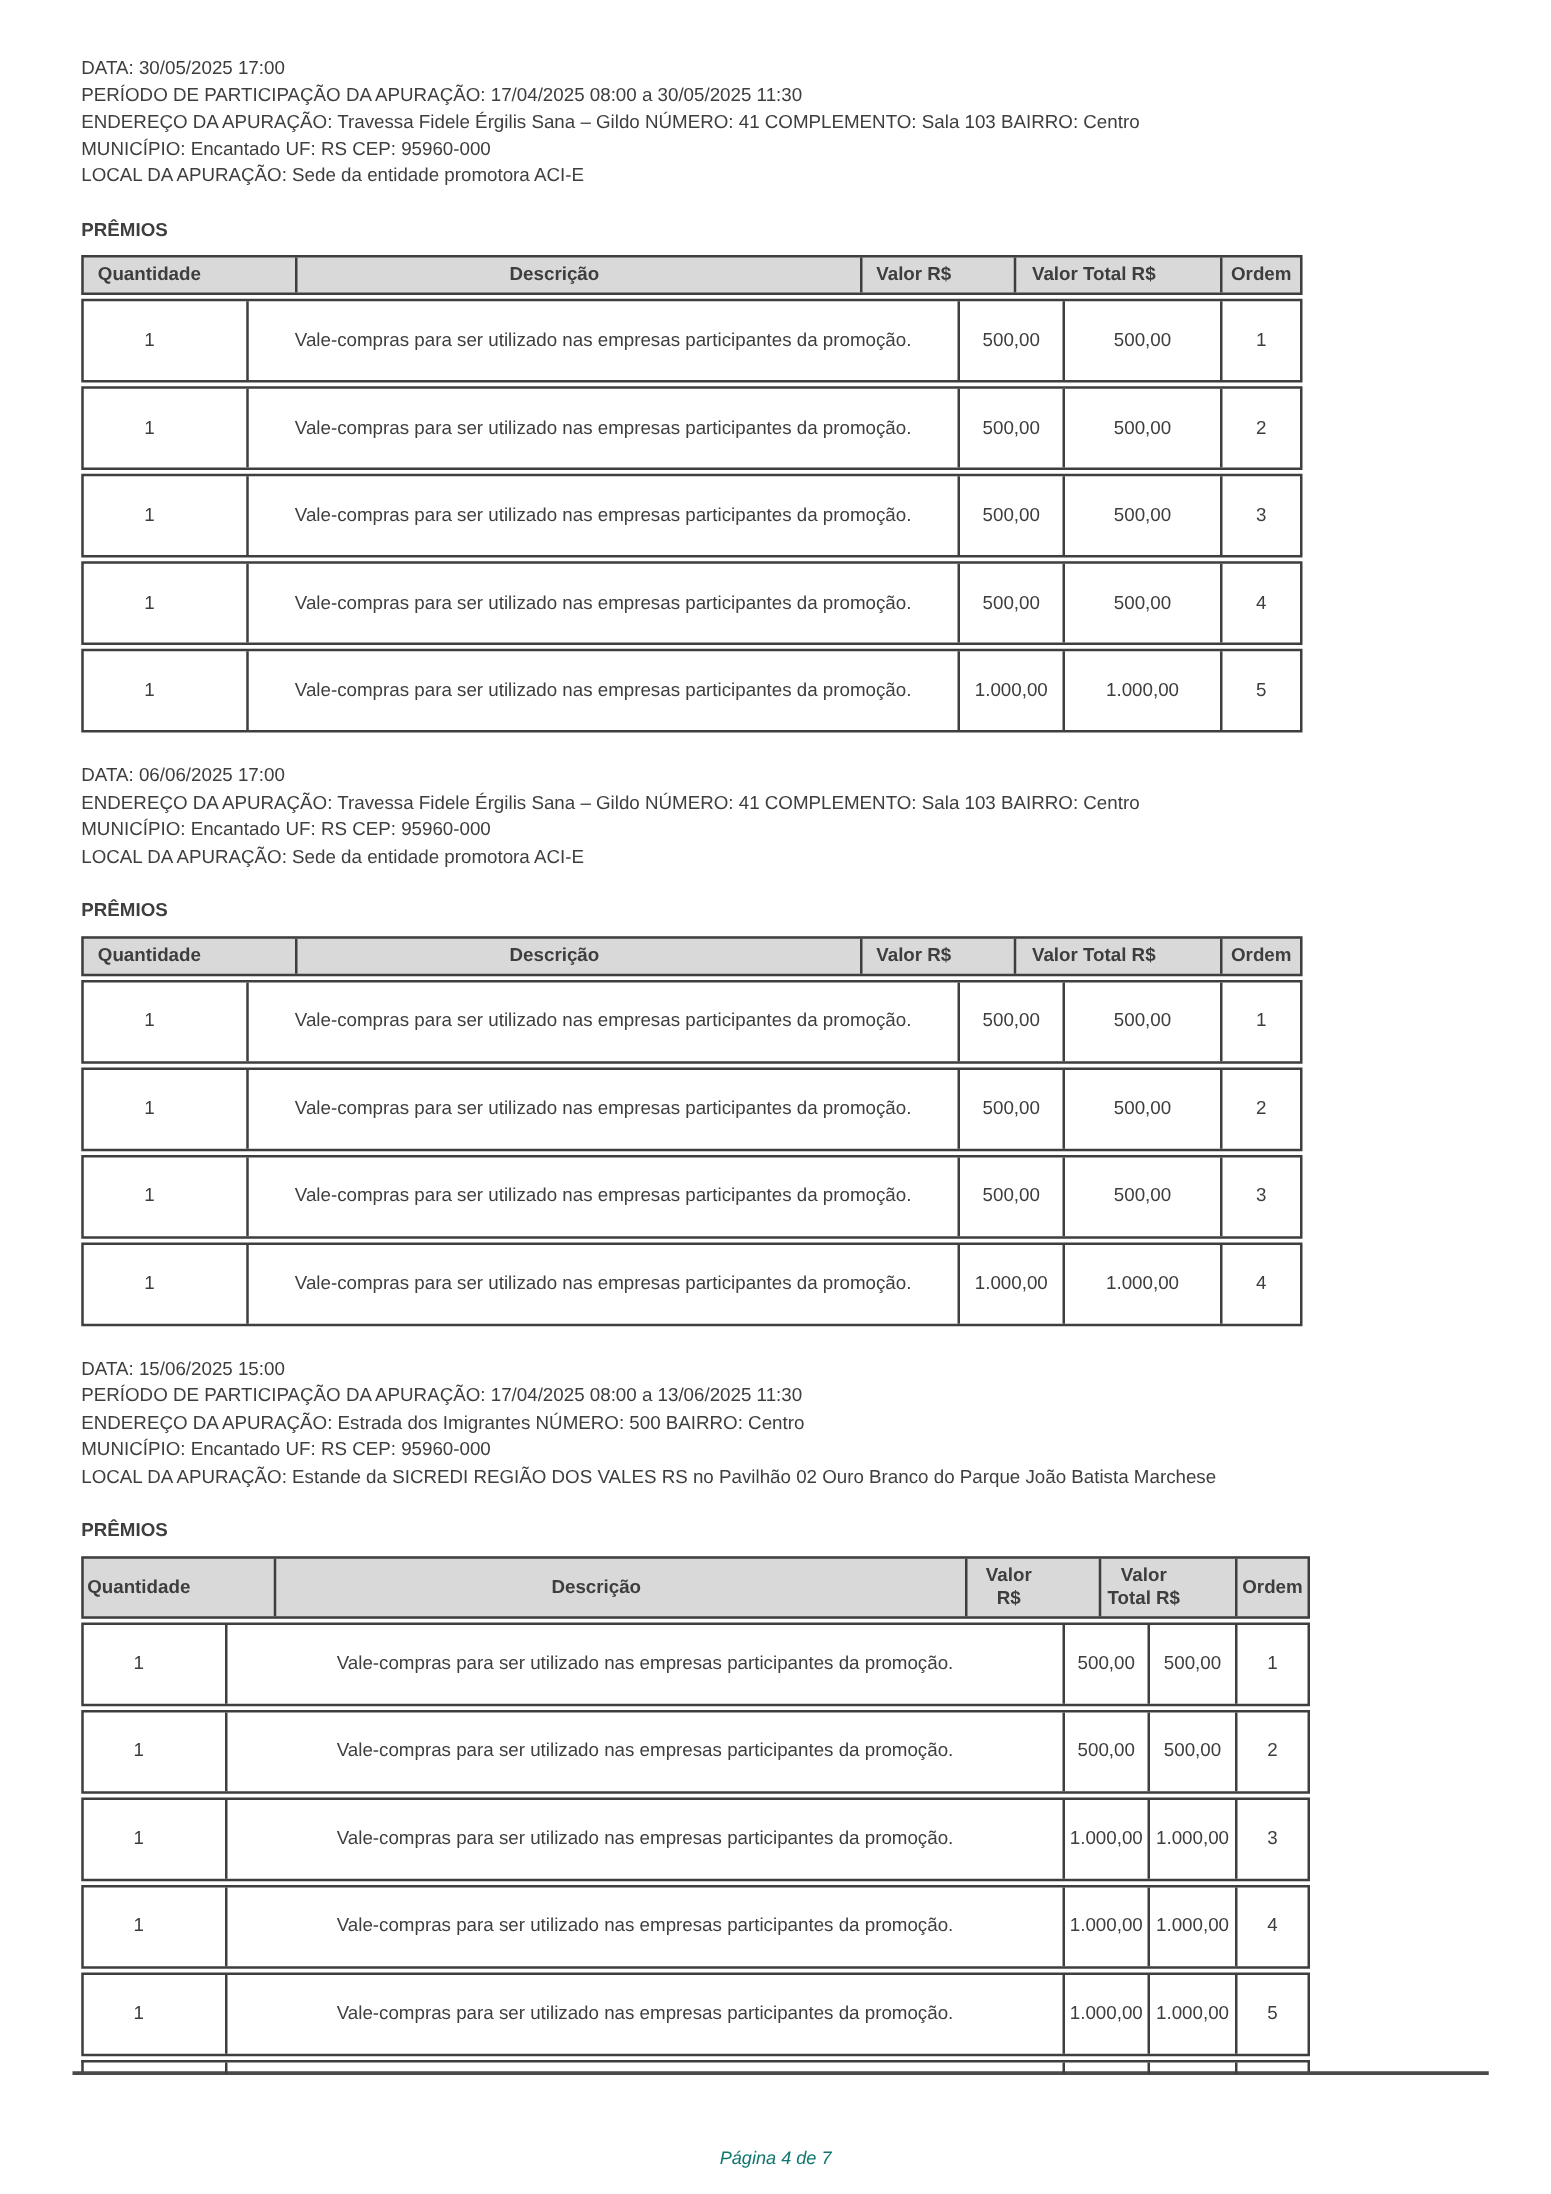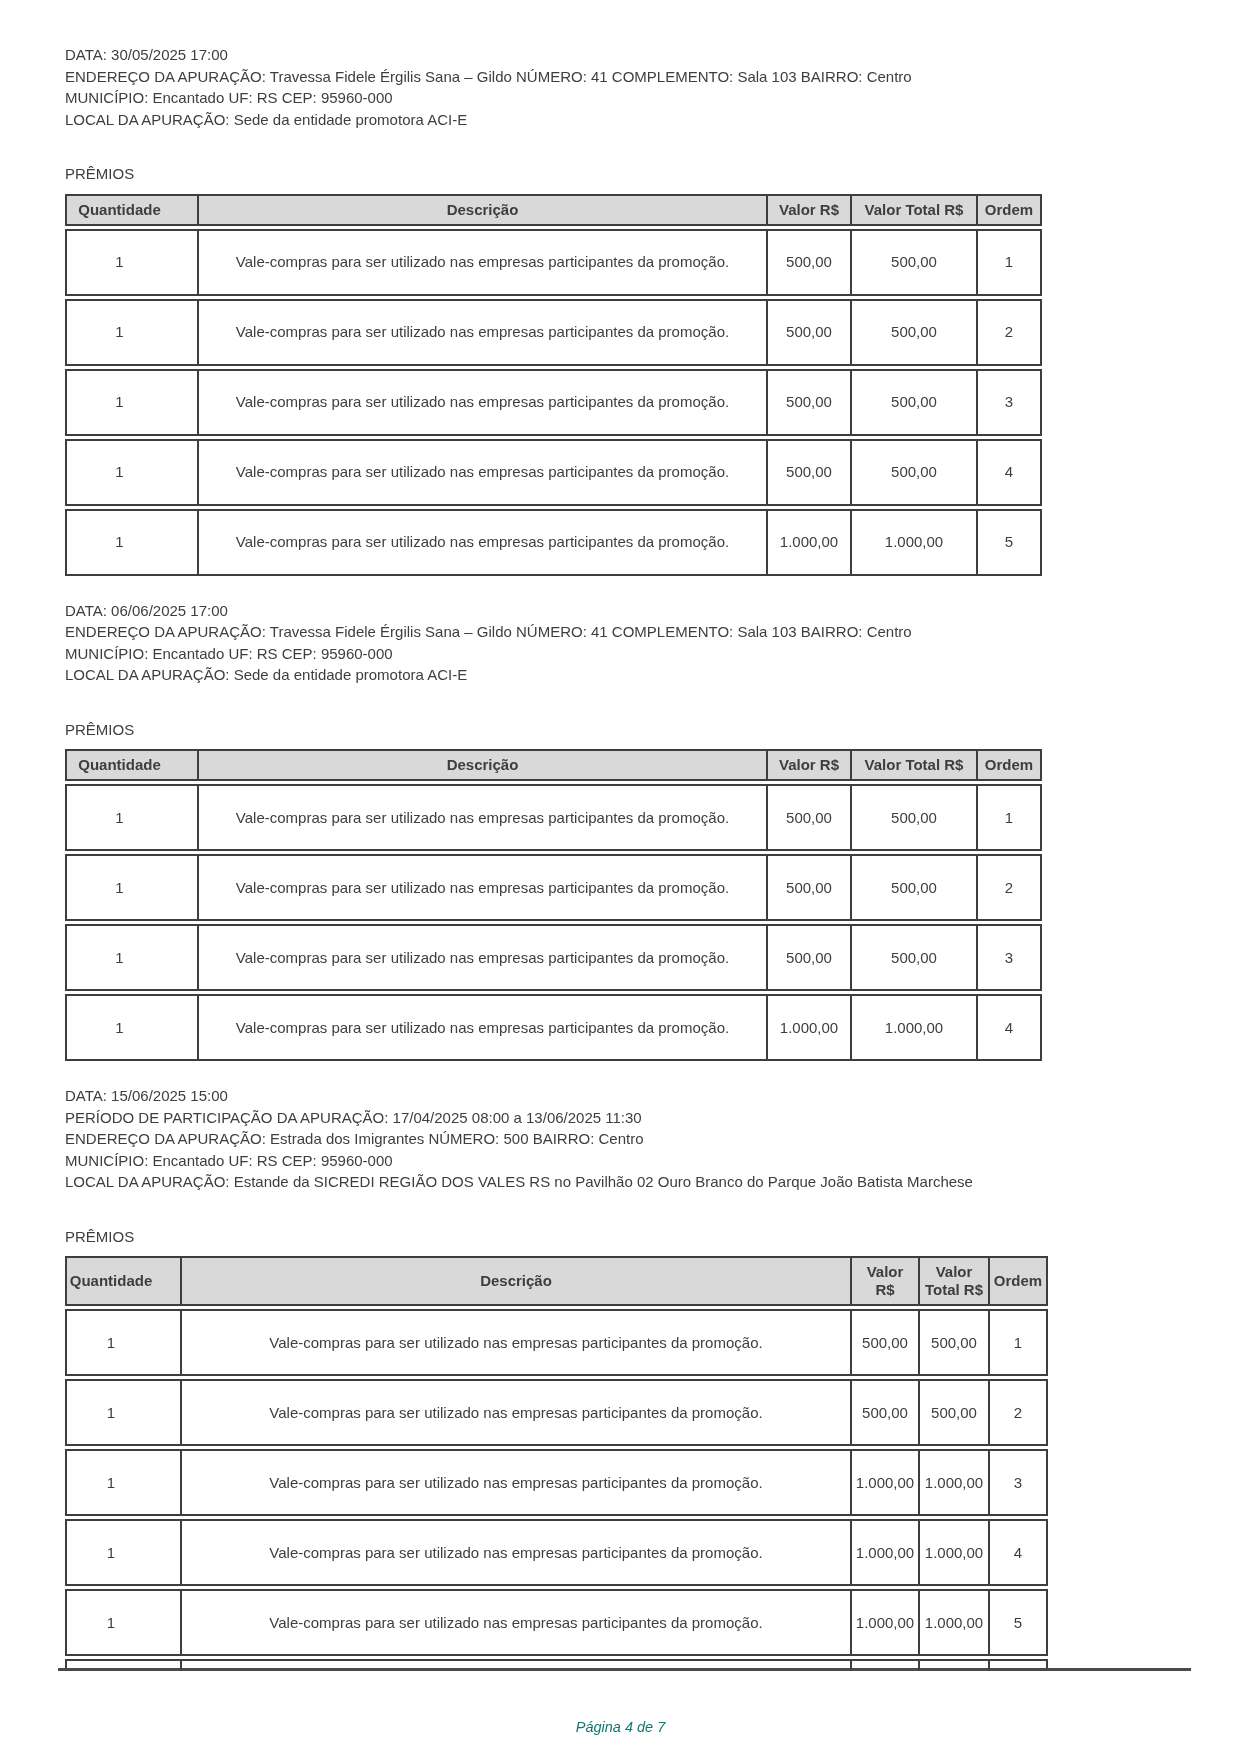--- a/index.html
+++ b/index.html
@@ -12,36 +12,37 @@
     font-family: "Liberation Sans", sans-serif;
     font-size: 15px;
     line-height: 21.5px;
     color: #3e3e3e;
     overflow: hidden;
   }
   .content { position: absolute; top: 44px; left: 65px; right: 0; }
   .section-block { margin-top: 24px; }
   .section-block:first-child { margin-top: 0; }
   .info-line { white-space: nowrap; }
-  .premios-label { margin-top: 33px; margin-bottom: 0; }
+  .premios-label { margin-top: 22px; margin-bottom: 0; font-weight: bold; }
 
   .ptable { margin-top: 9px; }
   .tbl-a { width: 977px; }
   .tbl-b { width: 983px; }
 
   .tr {
     display: flex;
     border: 2px solid #3e3e3e;
     background: #ffffff;
     align-items: stretch;
   }
   .head-row {
     height: 32px;
     background: #d9d9d9;
     font-weight: bold;
+    gap: 39px;
   }
   .tbl-b .head-row { height: 50px; }
   .body-row { height: 67px; margin-top: 3px; }
   .partial { height: 11px; border-bottom: none; }
 
   .td {
     border-left: 2px solid #3e3e3e;
     display: flex;
     align-items: center;
     justify-content: center;
@@ -81,20 +82,21 @@
 </style>
 </head>
 <body>
 
 <div class="page">
   <div class="content">
 
     <div class="section-block">
       <div class="section-info">
         <div class="info-line">DATA: 30/05/2025 17:00</div>
+        <div class="info-line">PERÍODO DE PARTICIPAÇÃO DA APURAÇÃO: 17/04/2025 08:00 a 30/05/2025 11:30</div>
         <div class="info-line">ENDEREÇO DA APURAÇÃO: Travessa Fidele Érgilis Sana – Gildo NÚMERO: 41 COMPLEMENTO: Sala 103 BAIRRO: Centro</div>
         <div class="info-line">MUNICÍPIO: Encantado UF: RS CEP: 95960-000</div>
         <div class="info-line">LOCAL DA APURAÇÃO: Sede da entidade promotora ACI-E</div>
       </div>
       <div class="premios-label">PRÊMIOS</div>
       <div class="ptable tbl-a">
         <div class="tr head-row">
           <div class="td c-qty">Quantidade</div>
           <div class="td c-desc">Descrição</div>
           <div class="td c-valor">Valor R$</div>

